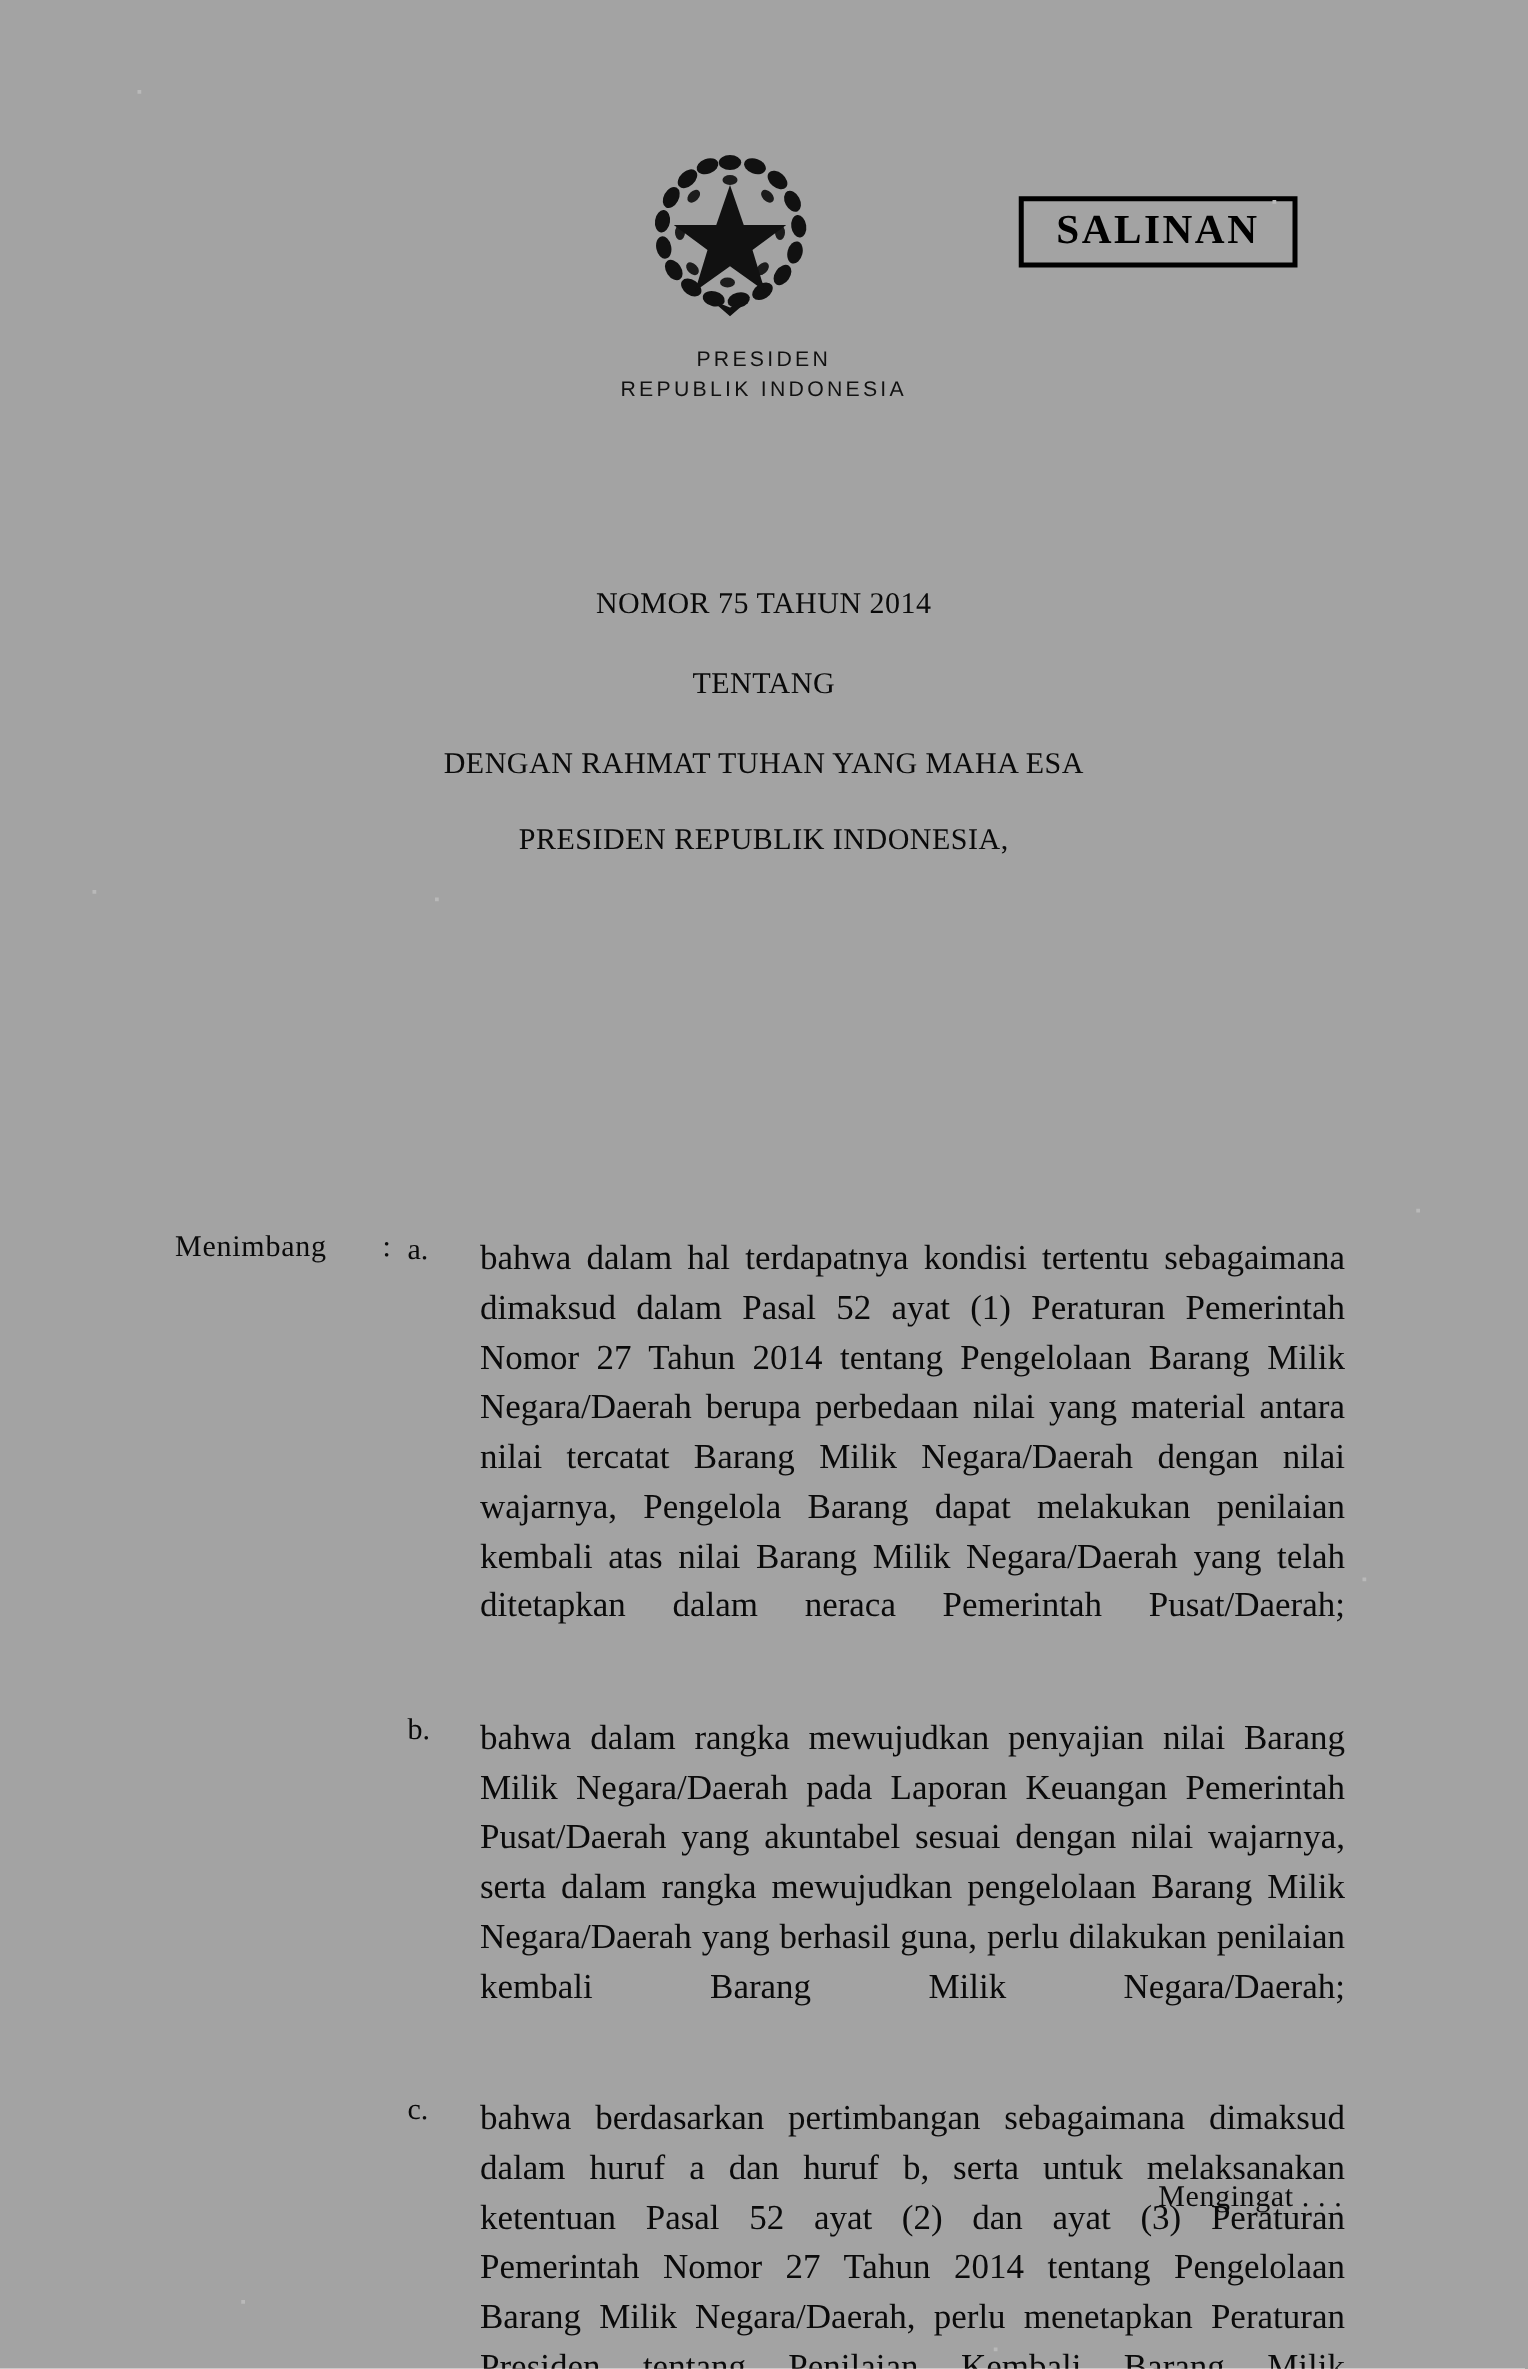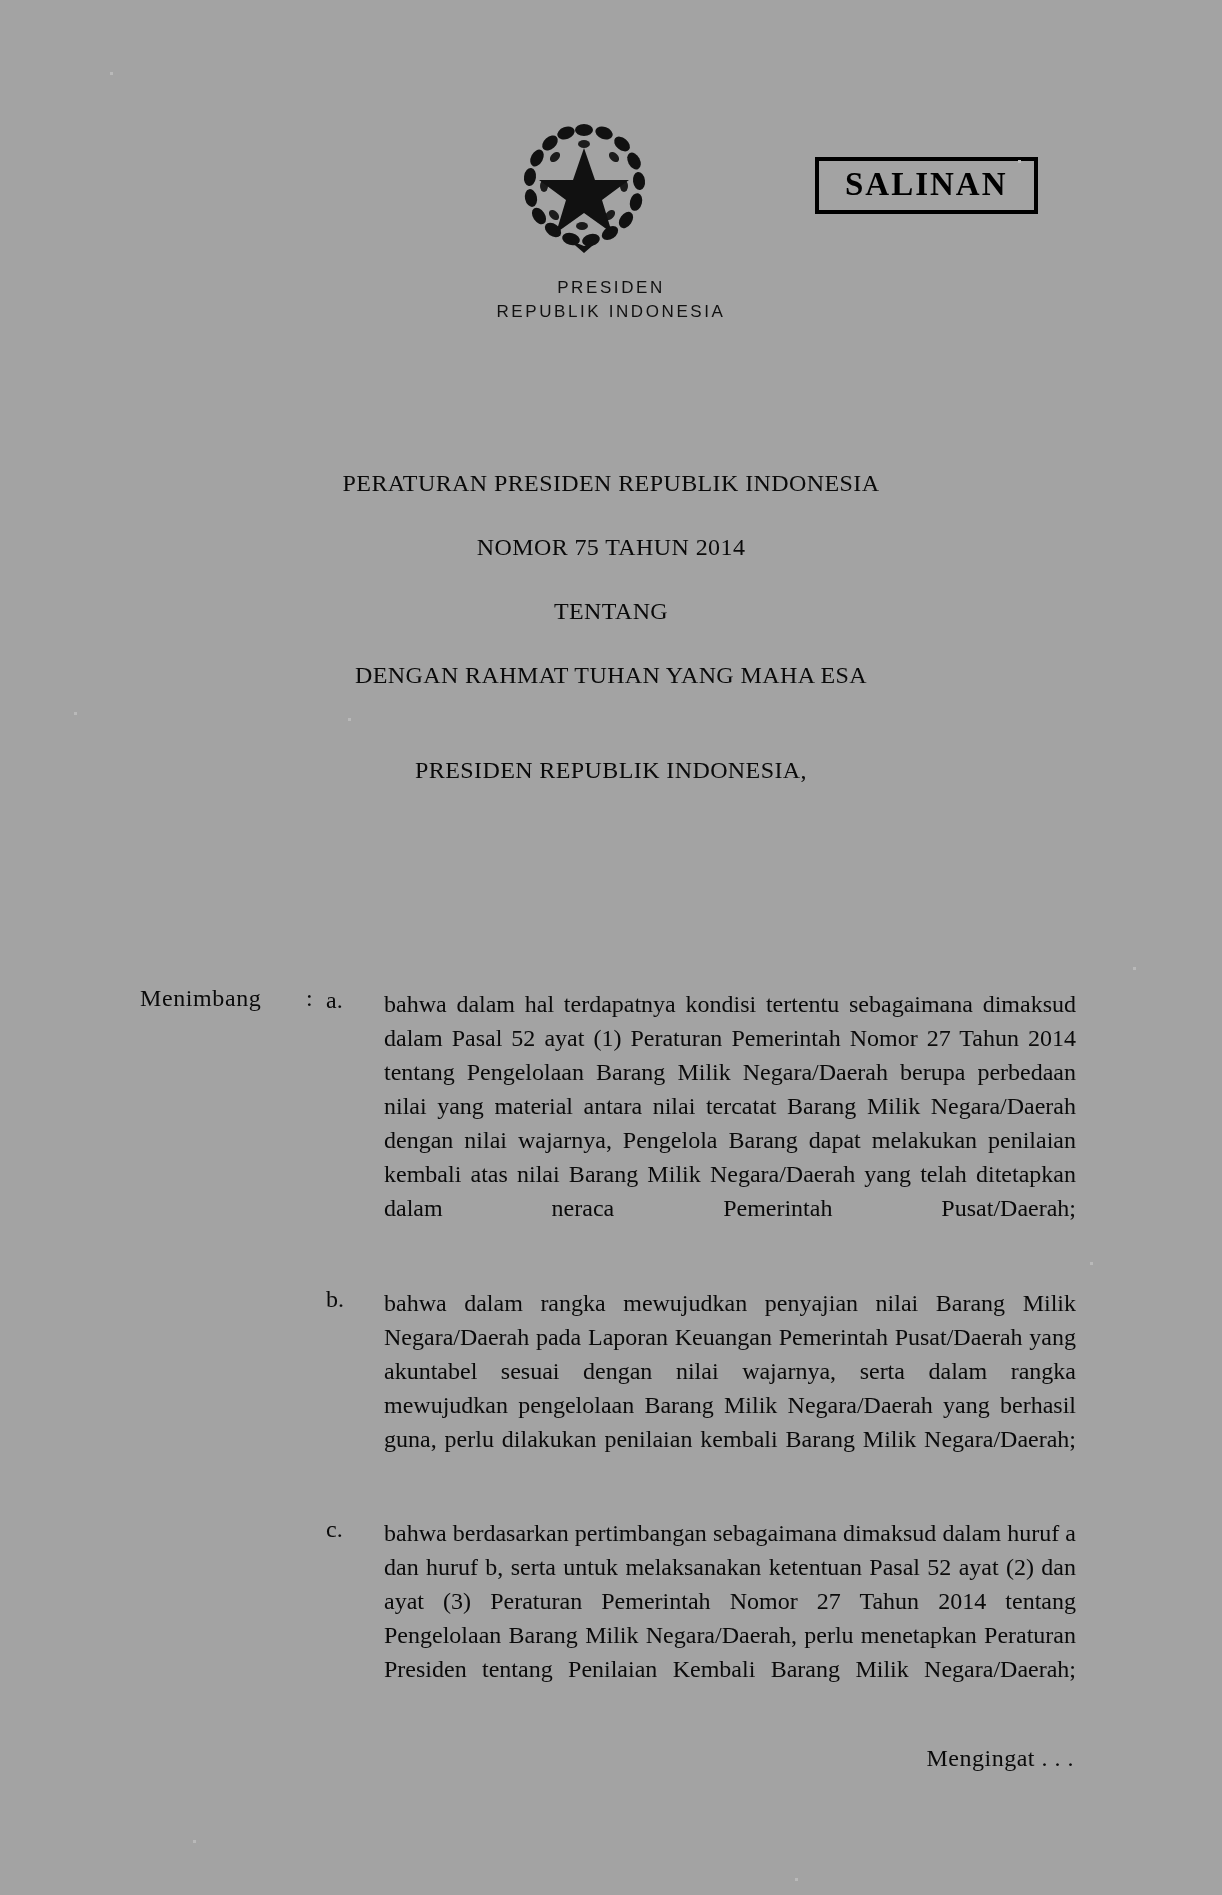--- a/index.html
+++ b/index.html
@@ -77,21 +77,21 @@
     text-align: center;
   }
   .title-line {
     font-family: "Liberation Serif", serif;
     font-size: 24px;
     letter-spacing: 0.4px;
     margin-bottom: 37px;
     color: #0a0a0a;
   }
   .title-line.gap-lg { margin-bottom: 56px; }
-  .title-line.gap-xl { margin-bottom: 68px; }
+  .title-line.gap-xl { margin-bottom: 34px; }
 
   
   .considerans {
     position: absolute;
     left: 0;
     top: 985px;
     width: 1222px;
   }
   .cons-label {
     position: absolute;
@@ -119,21 +119,21 @@
     margin-bottom: 26px;
   }
   .item-marker {
     position: absolute;
     left: 0;
     top: 0;
     font-size: 24px;
     font-family: "Liberation Serif", serif;
   }
   .item-text {
-    font-size: 24px;
+    font-size: 28px;
     line-height: 1.42;
     text-align: justify;
     font-family: "Liberation Serif", serif;
     color: #0a0a0a;
   }
   .item-text::after {
     content: "";
     display: inline-block;
     width: 100%;
   }
@@ -206,21 +206,20 @@
       </svg>
     </div>
 
     <div class="salinan-box">SALINAN</div>
 
     <div class="presiden-line1">PRESIDEN</div>
     <div class="presiden-line2">REPUBLIK INDONESIA</div>
   </div>
 
   <div class="title-block">
-    <div class="title-line">PERATURAN PRESIDEN REPUBLIK INDONESIA</div>
     <div class="title-line">NOMOR 75 TAHUN 2014</div>
     <div class="title-line">TENTANG</div>
     <div class="title-line gap-xl">DENGAN RAHMAT TUHAN YANG MAHA ESA</div>
     <div class="title-line">PRESIDEN REPUBLIK INDONESIA,</div>
   </div>
 
   <div class="considerans">
     <div class="cons-label">Menimbang</div>
     <div class="cons-colon">:</div>
 

